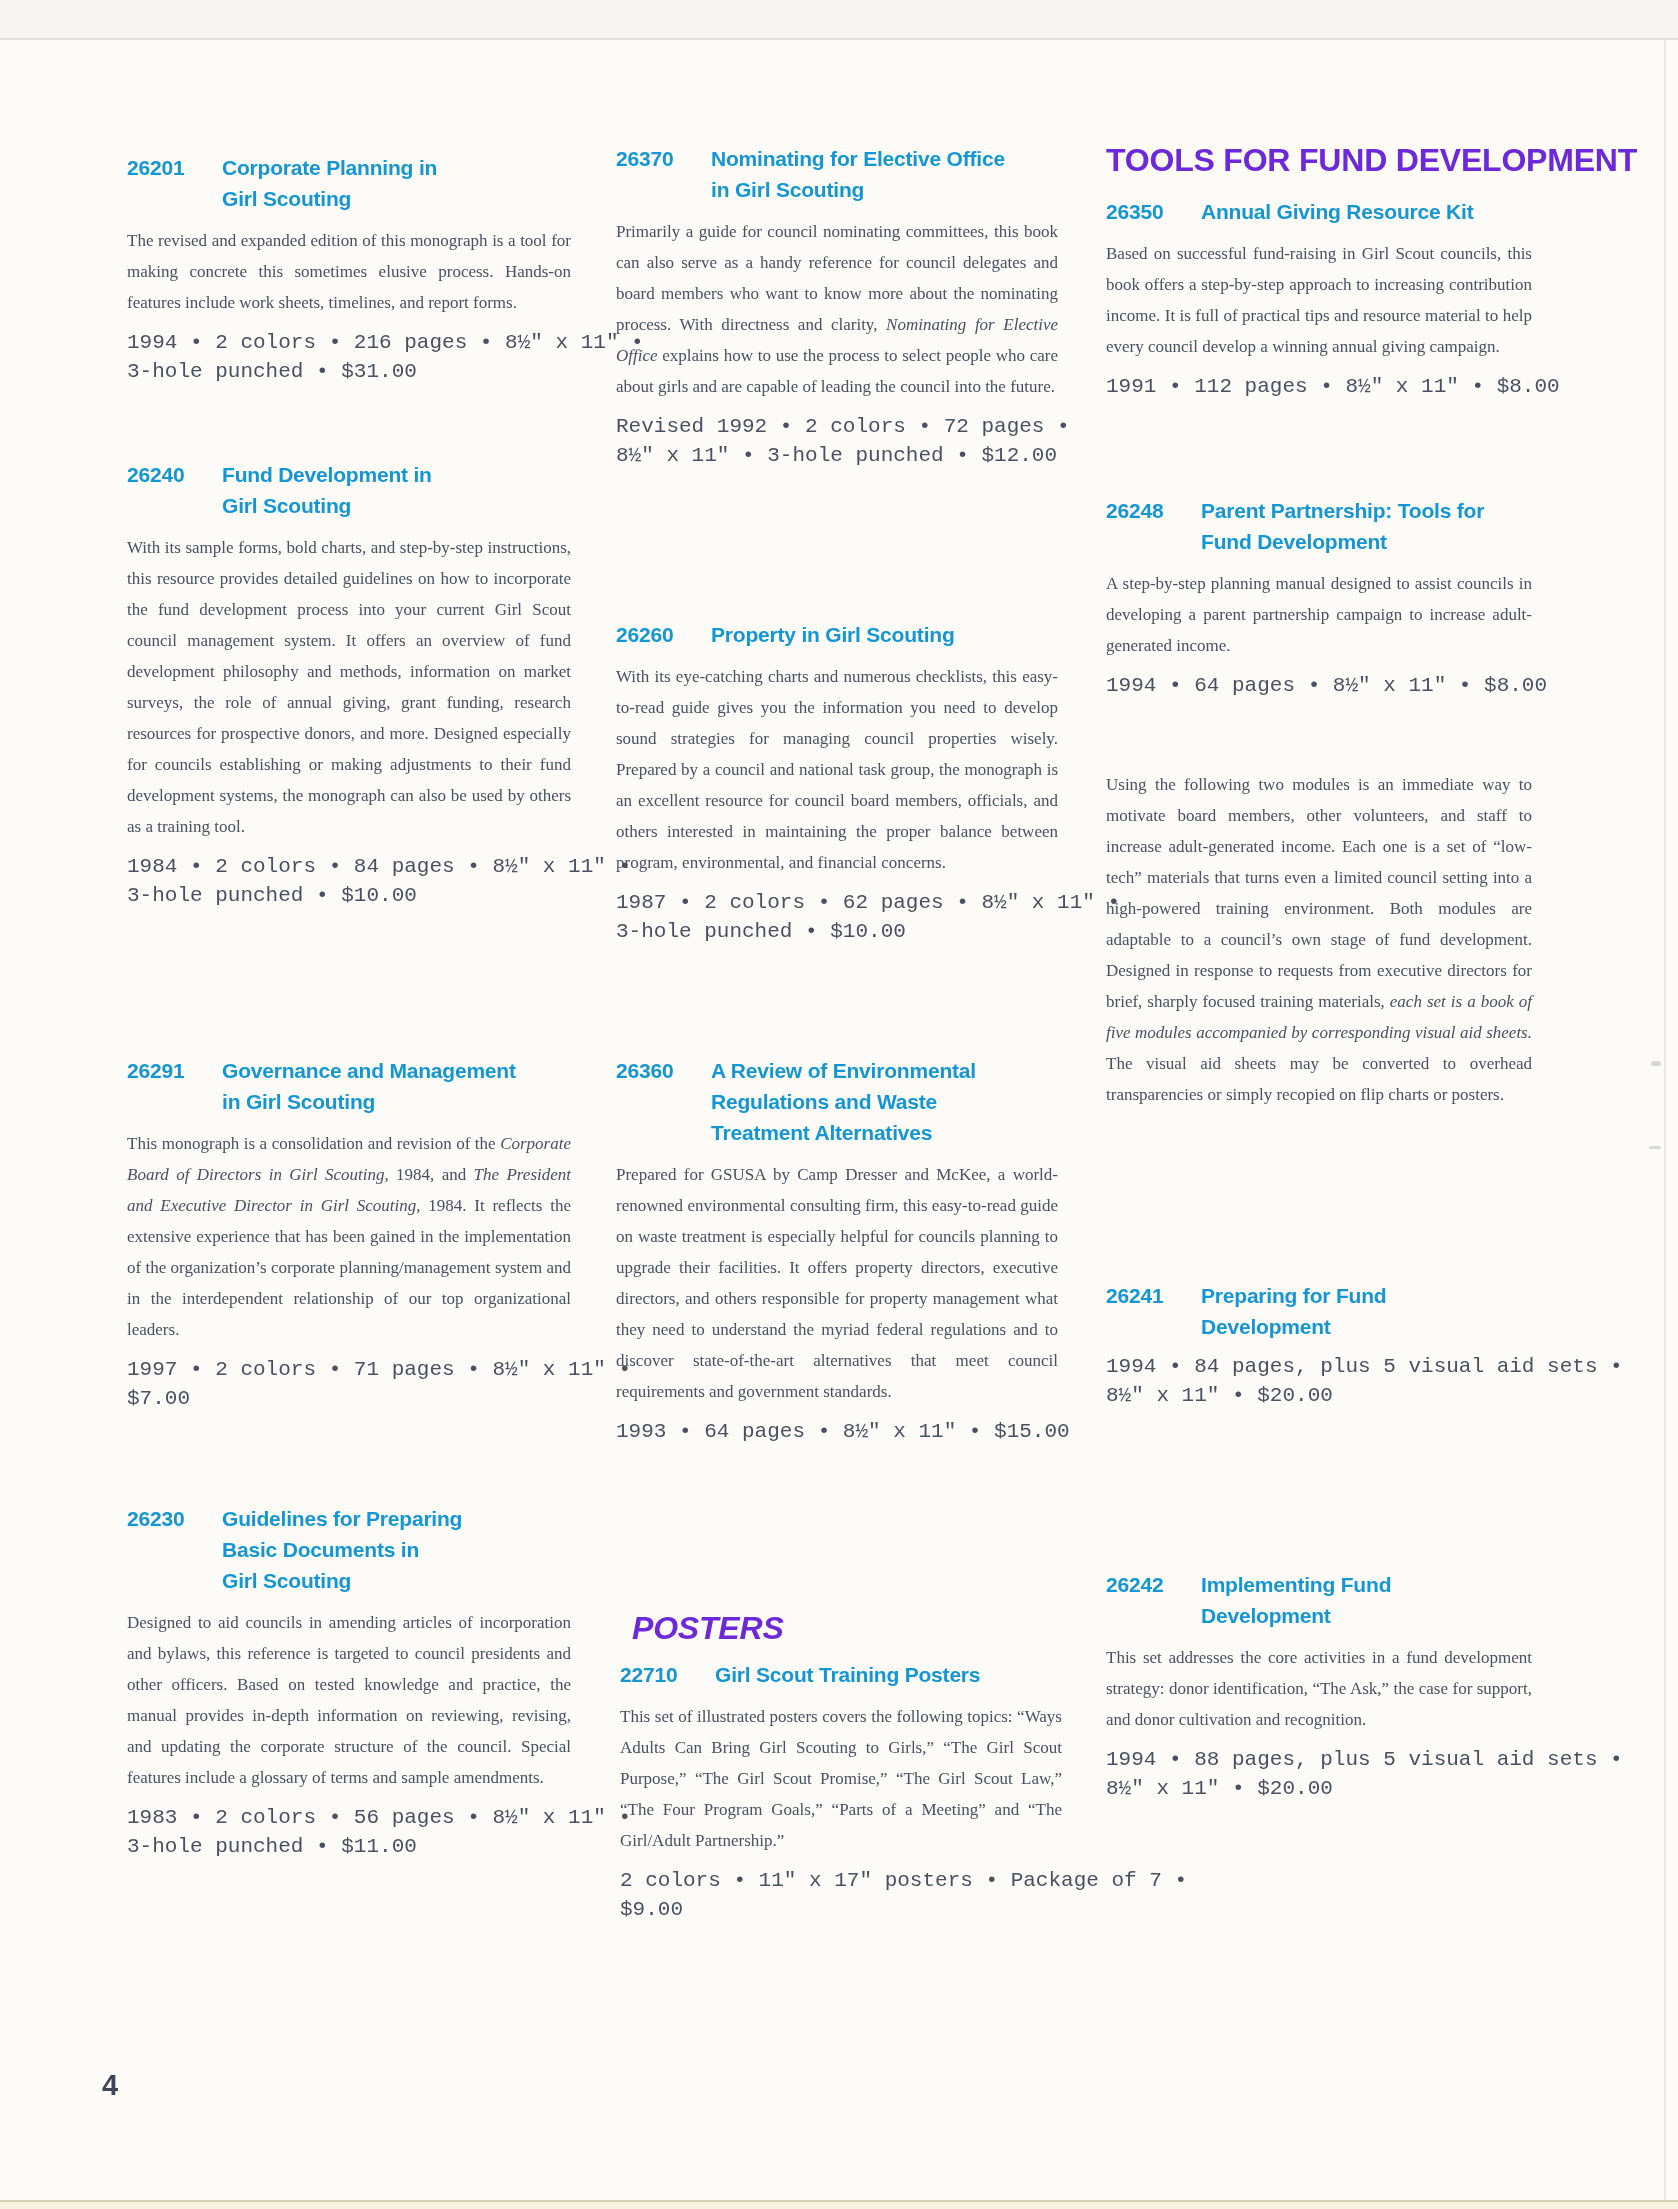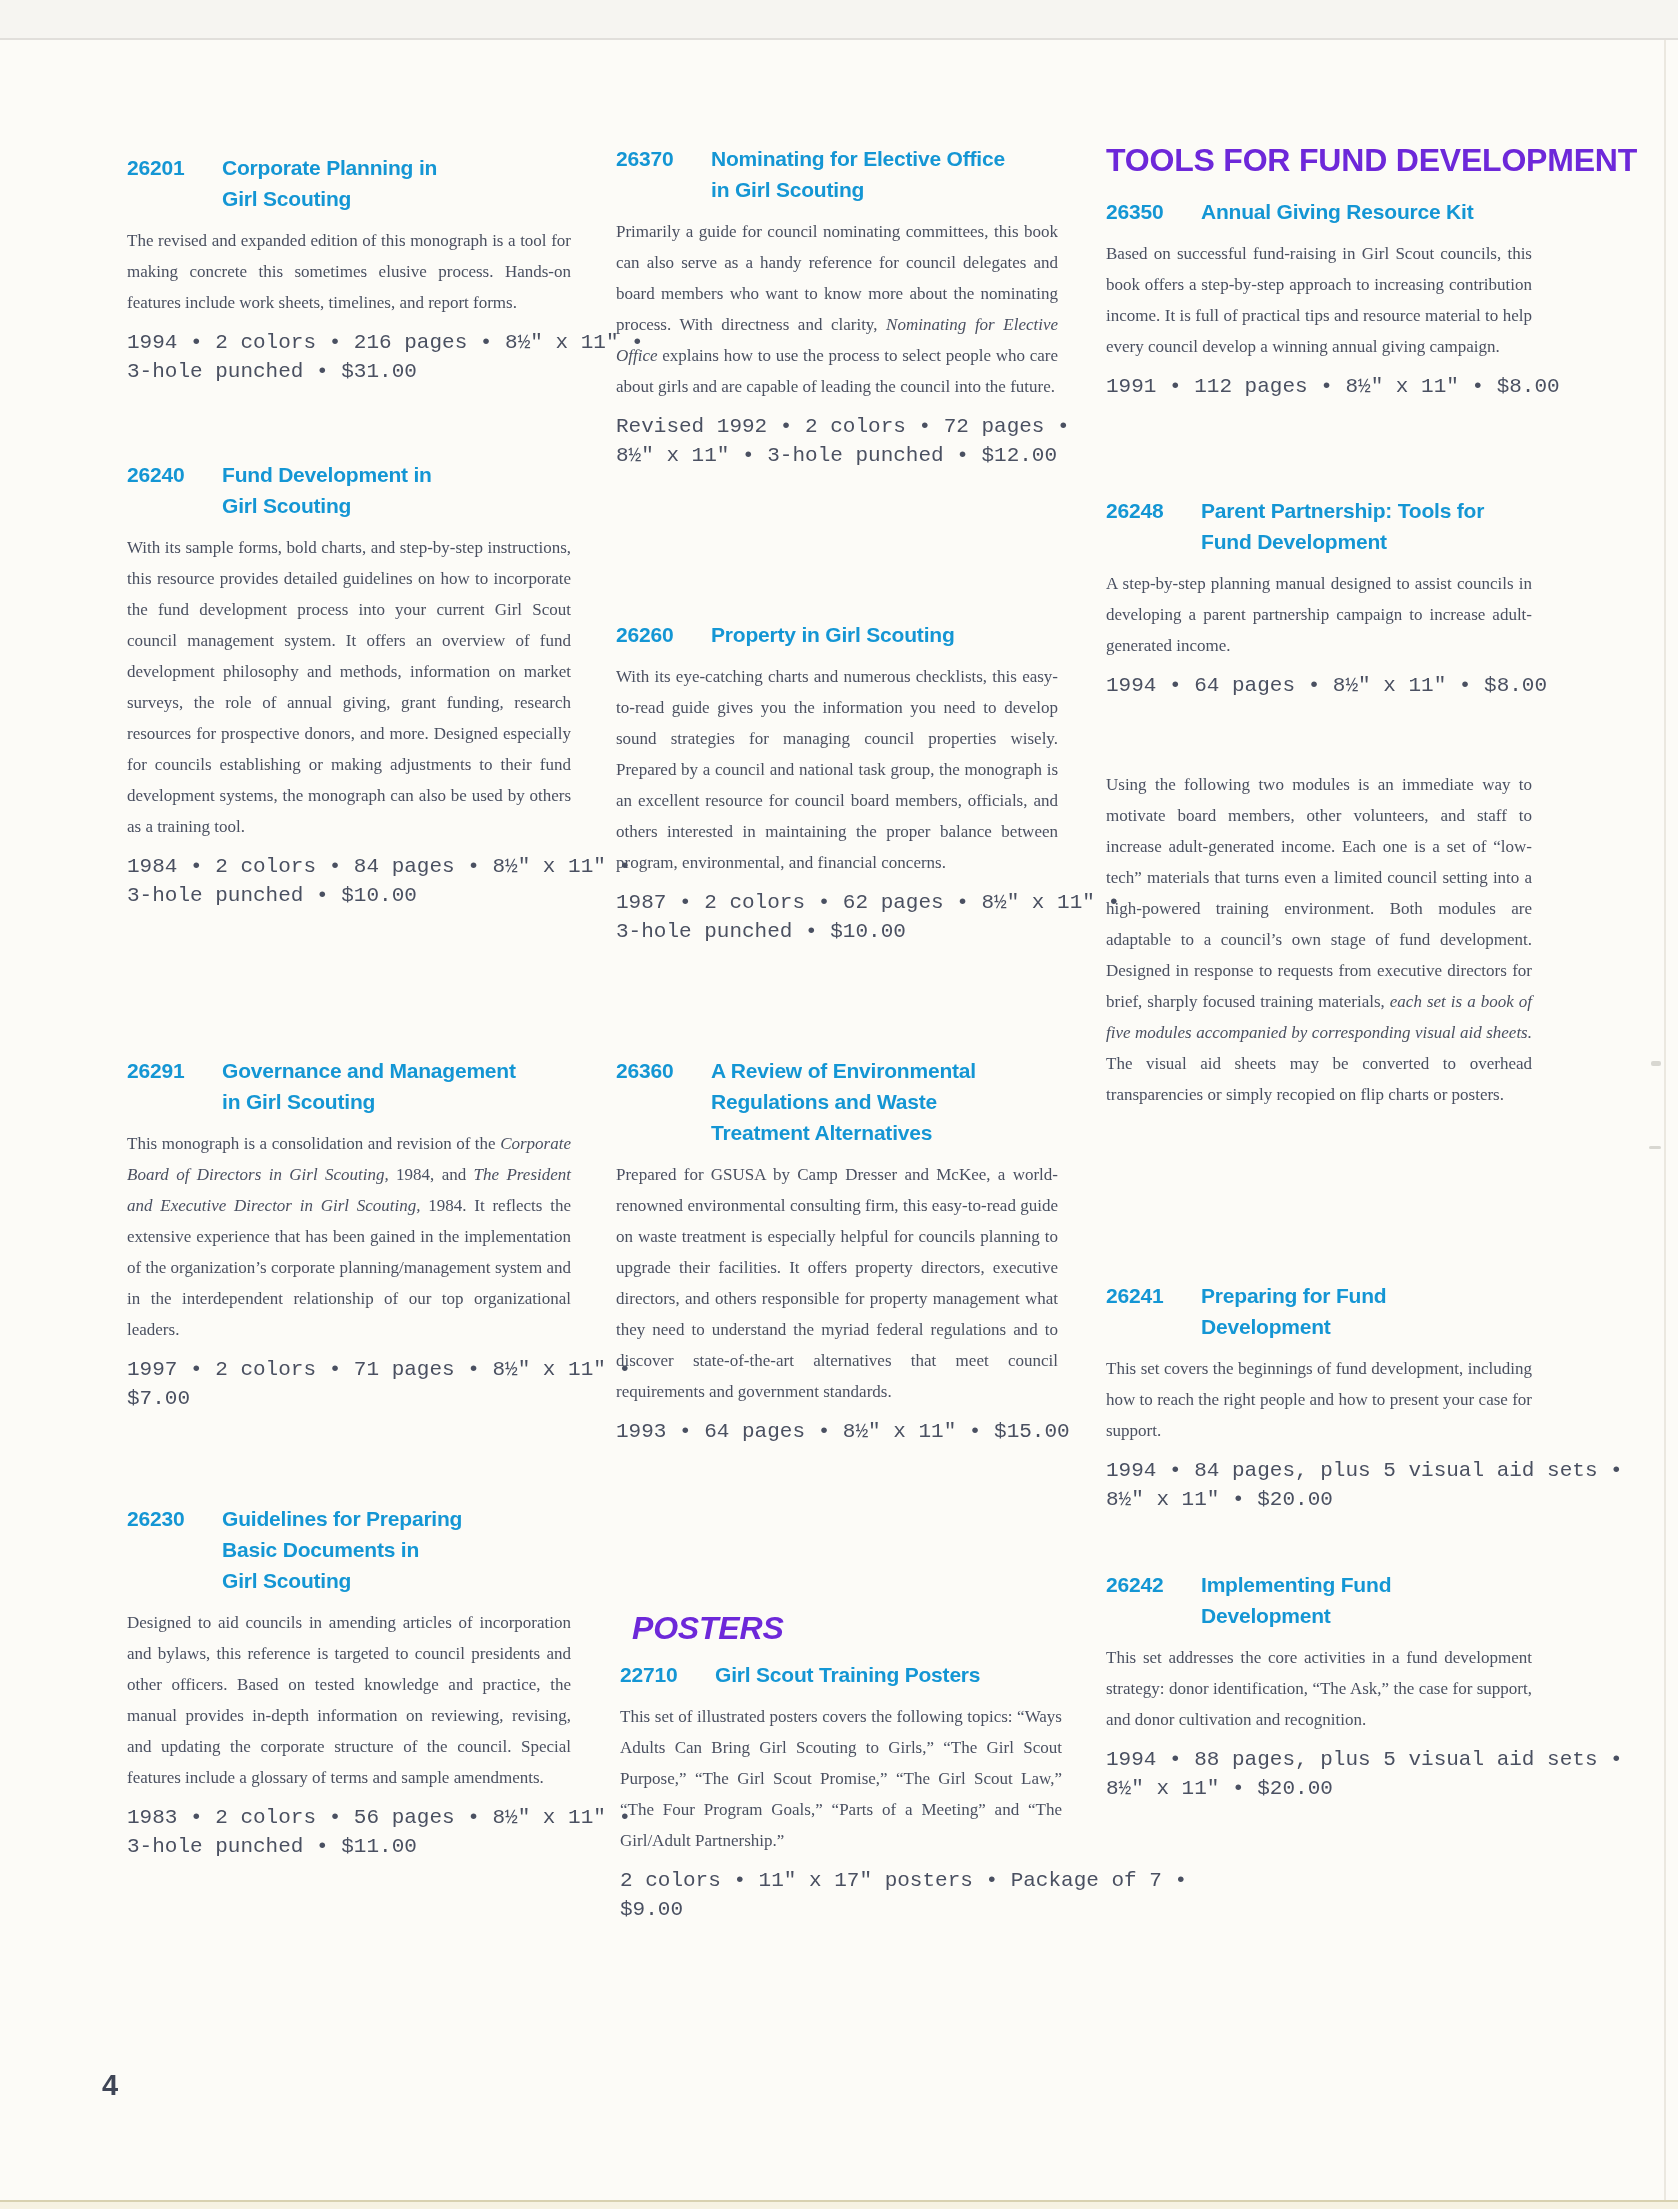--- a/index.html
+++ b/index.html
@@ -237,21 +237,20 @@
 </section>
 
 <section id="s26241">
   <div class="phead">
     <span class="code">26241</span>
     <span class="ptitle">
       <span class="tline">Preparing for Fund</span>
       <span class="tline">Development</span>
     </span>
   </div>
-  <p class="pbody"><span>This set covers the beginnings of fund development, including how to reach the right people and how to present your case for support.</span></p>
   <div class="pdetails">
     <div class="dline">1994 • 84 pages, plus 5 visual aid sets •</div>
     <div class="dline">8½" x 11" • $20.00</div>
   </div>
 </section>
 
 <section id="s26242">
   <div class="phead">
     <span class="code">26242</span>
     <span class="ptitle">

